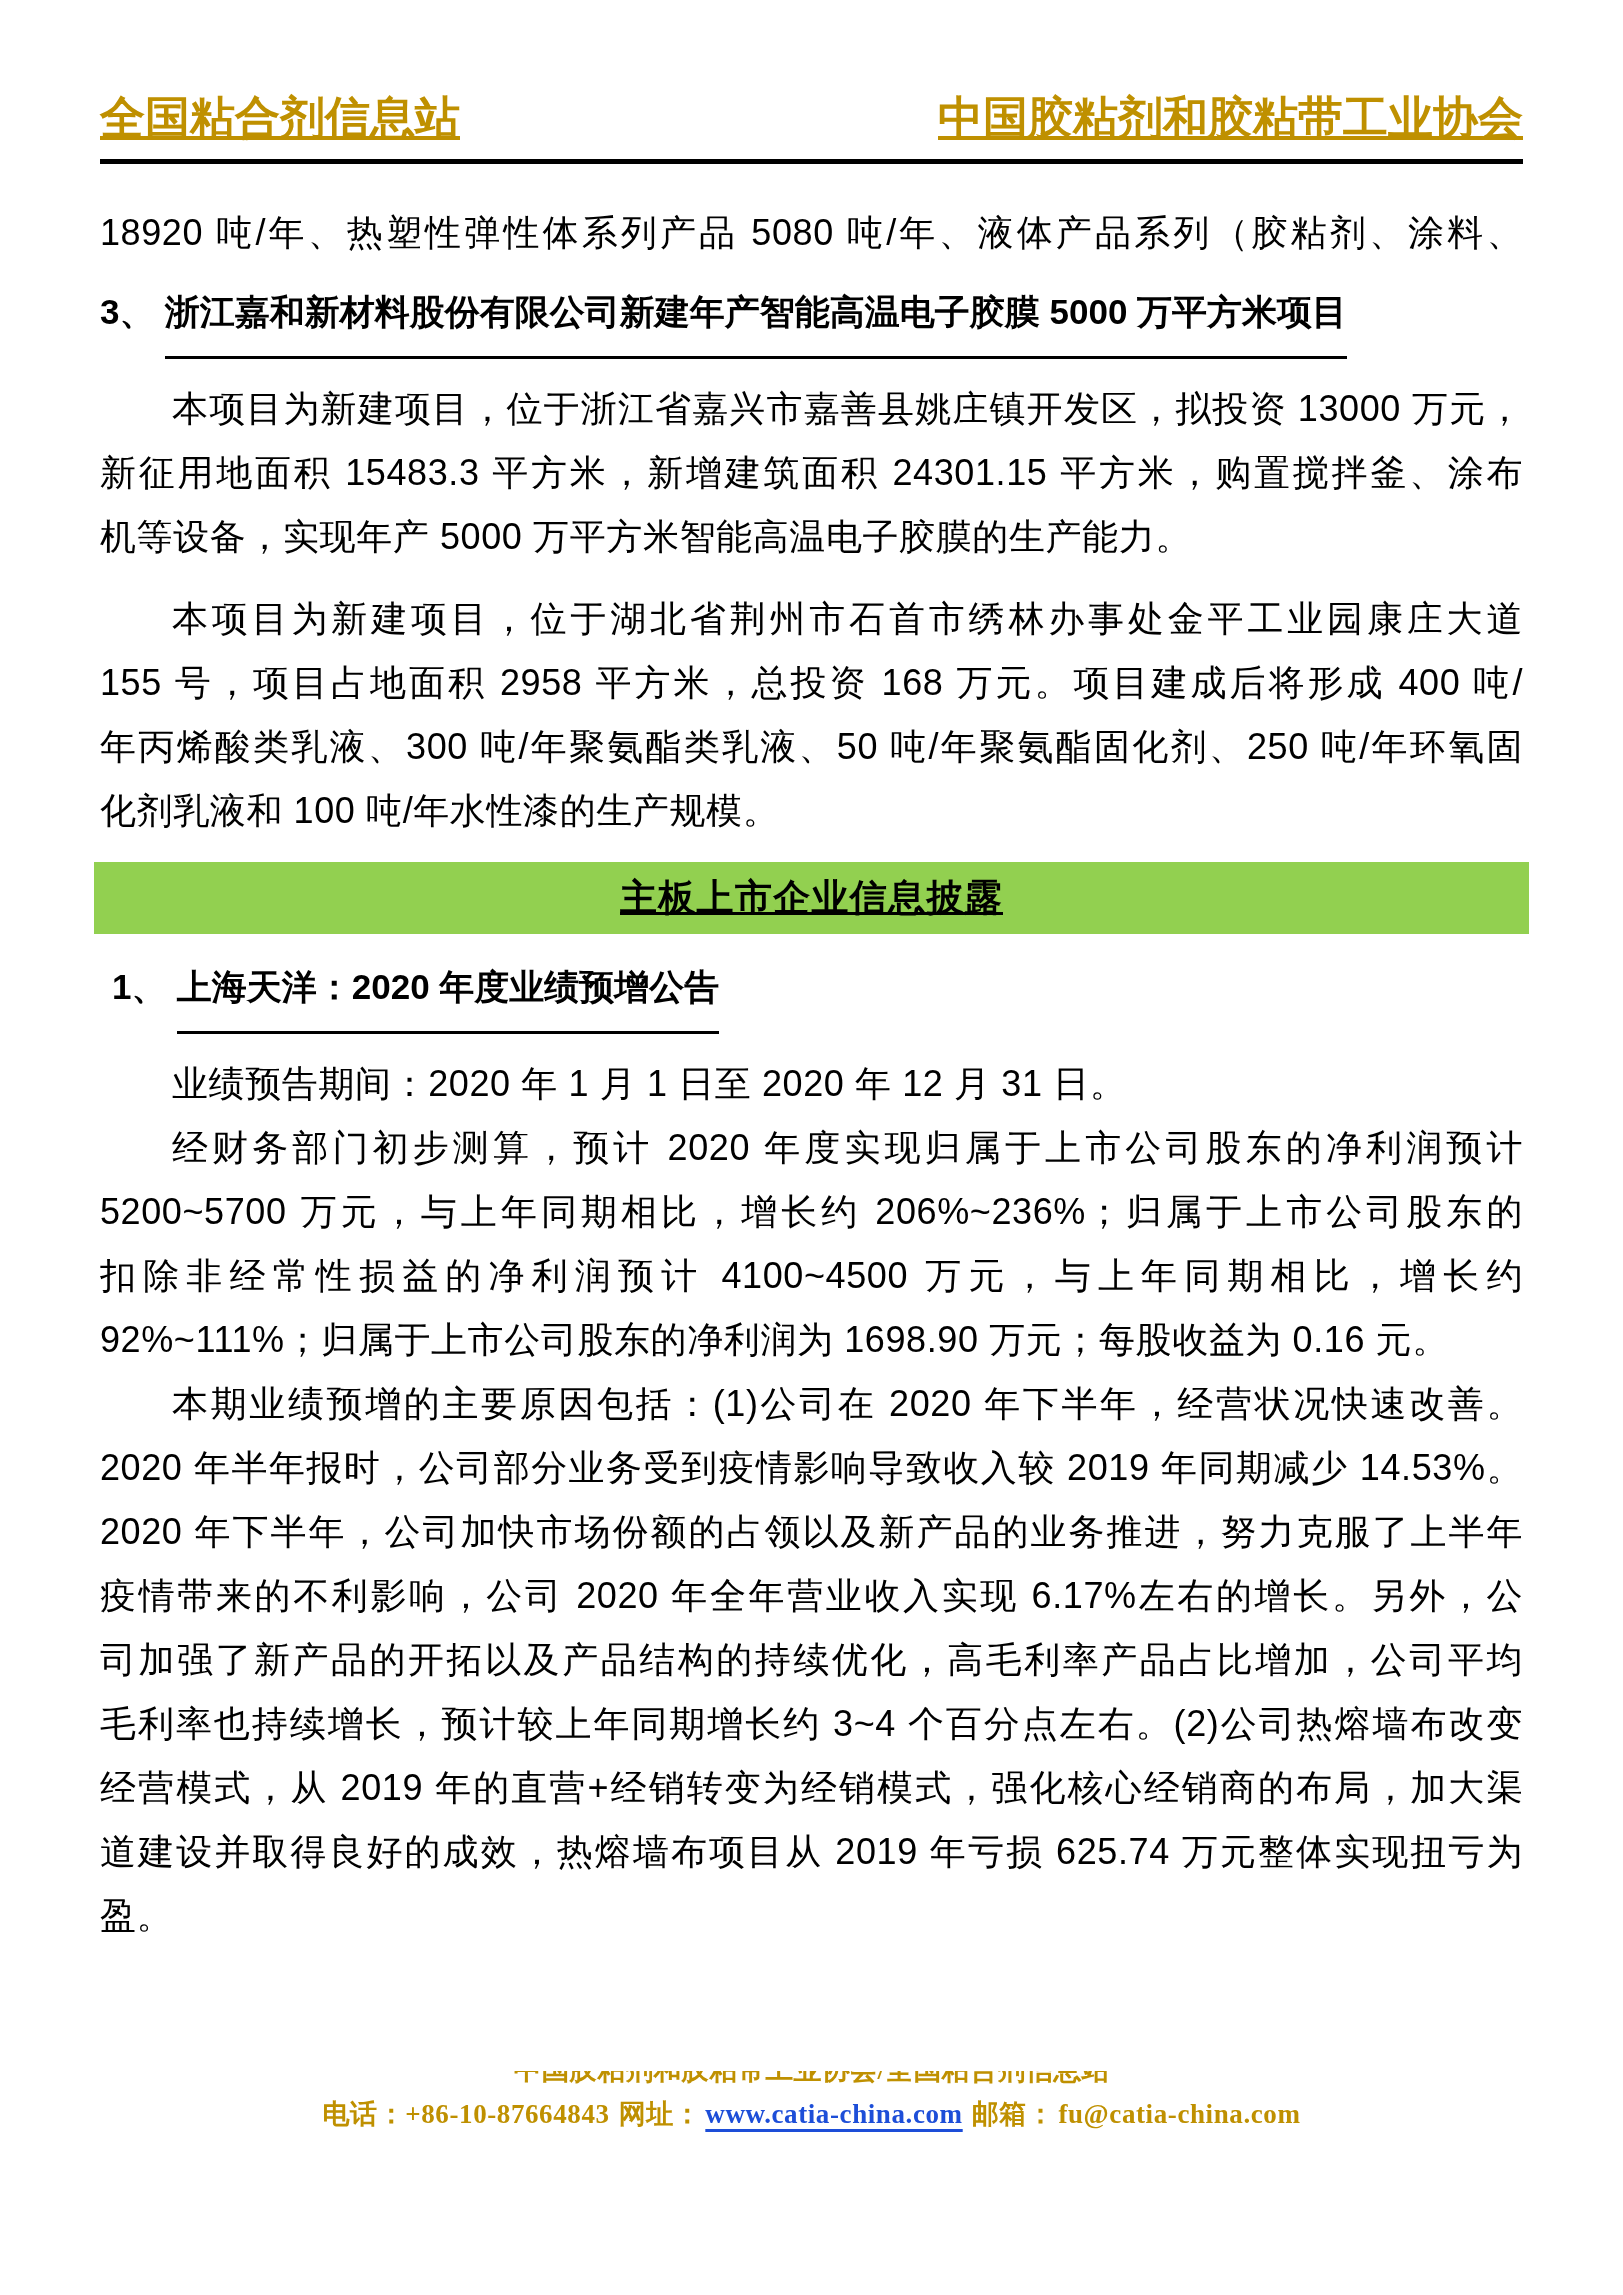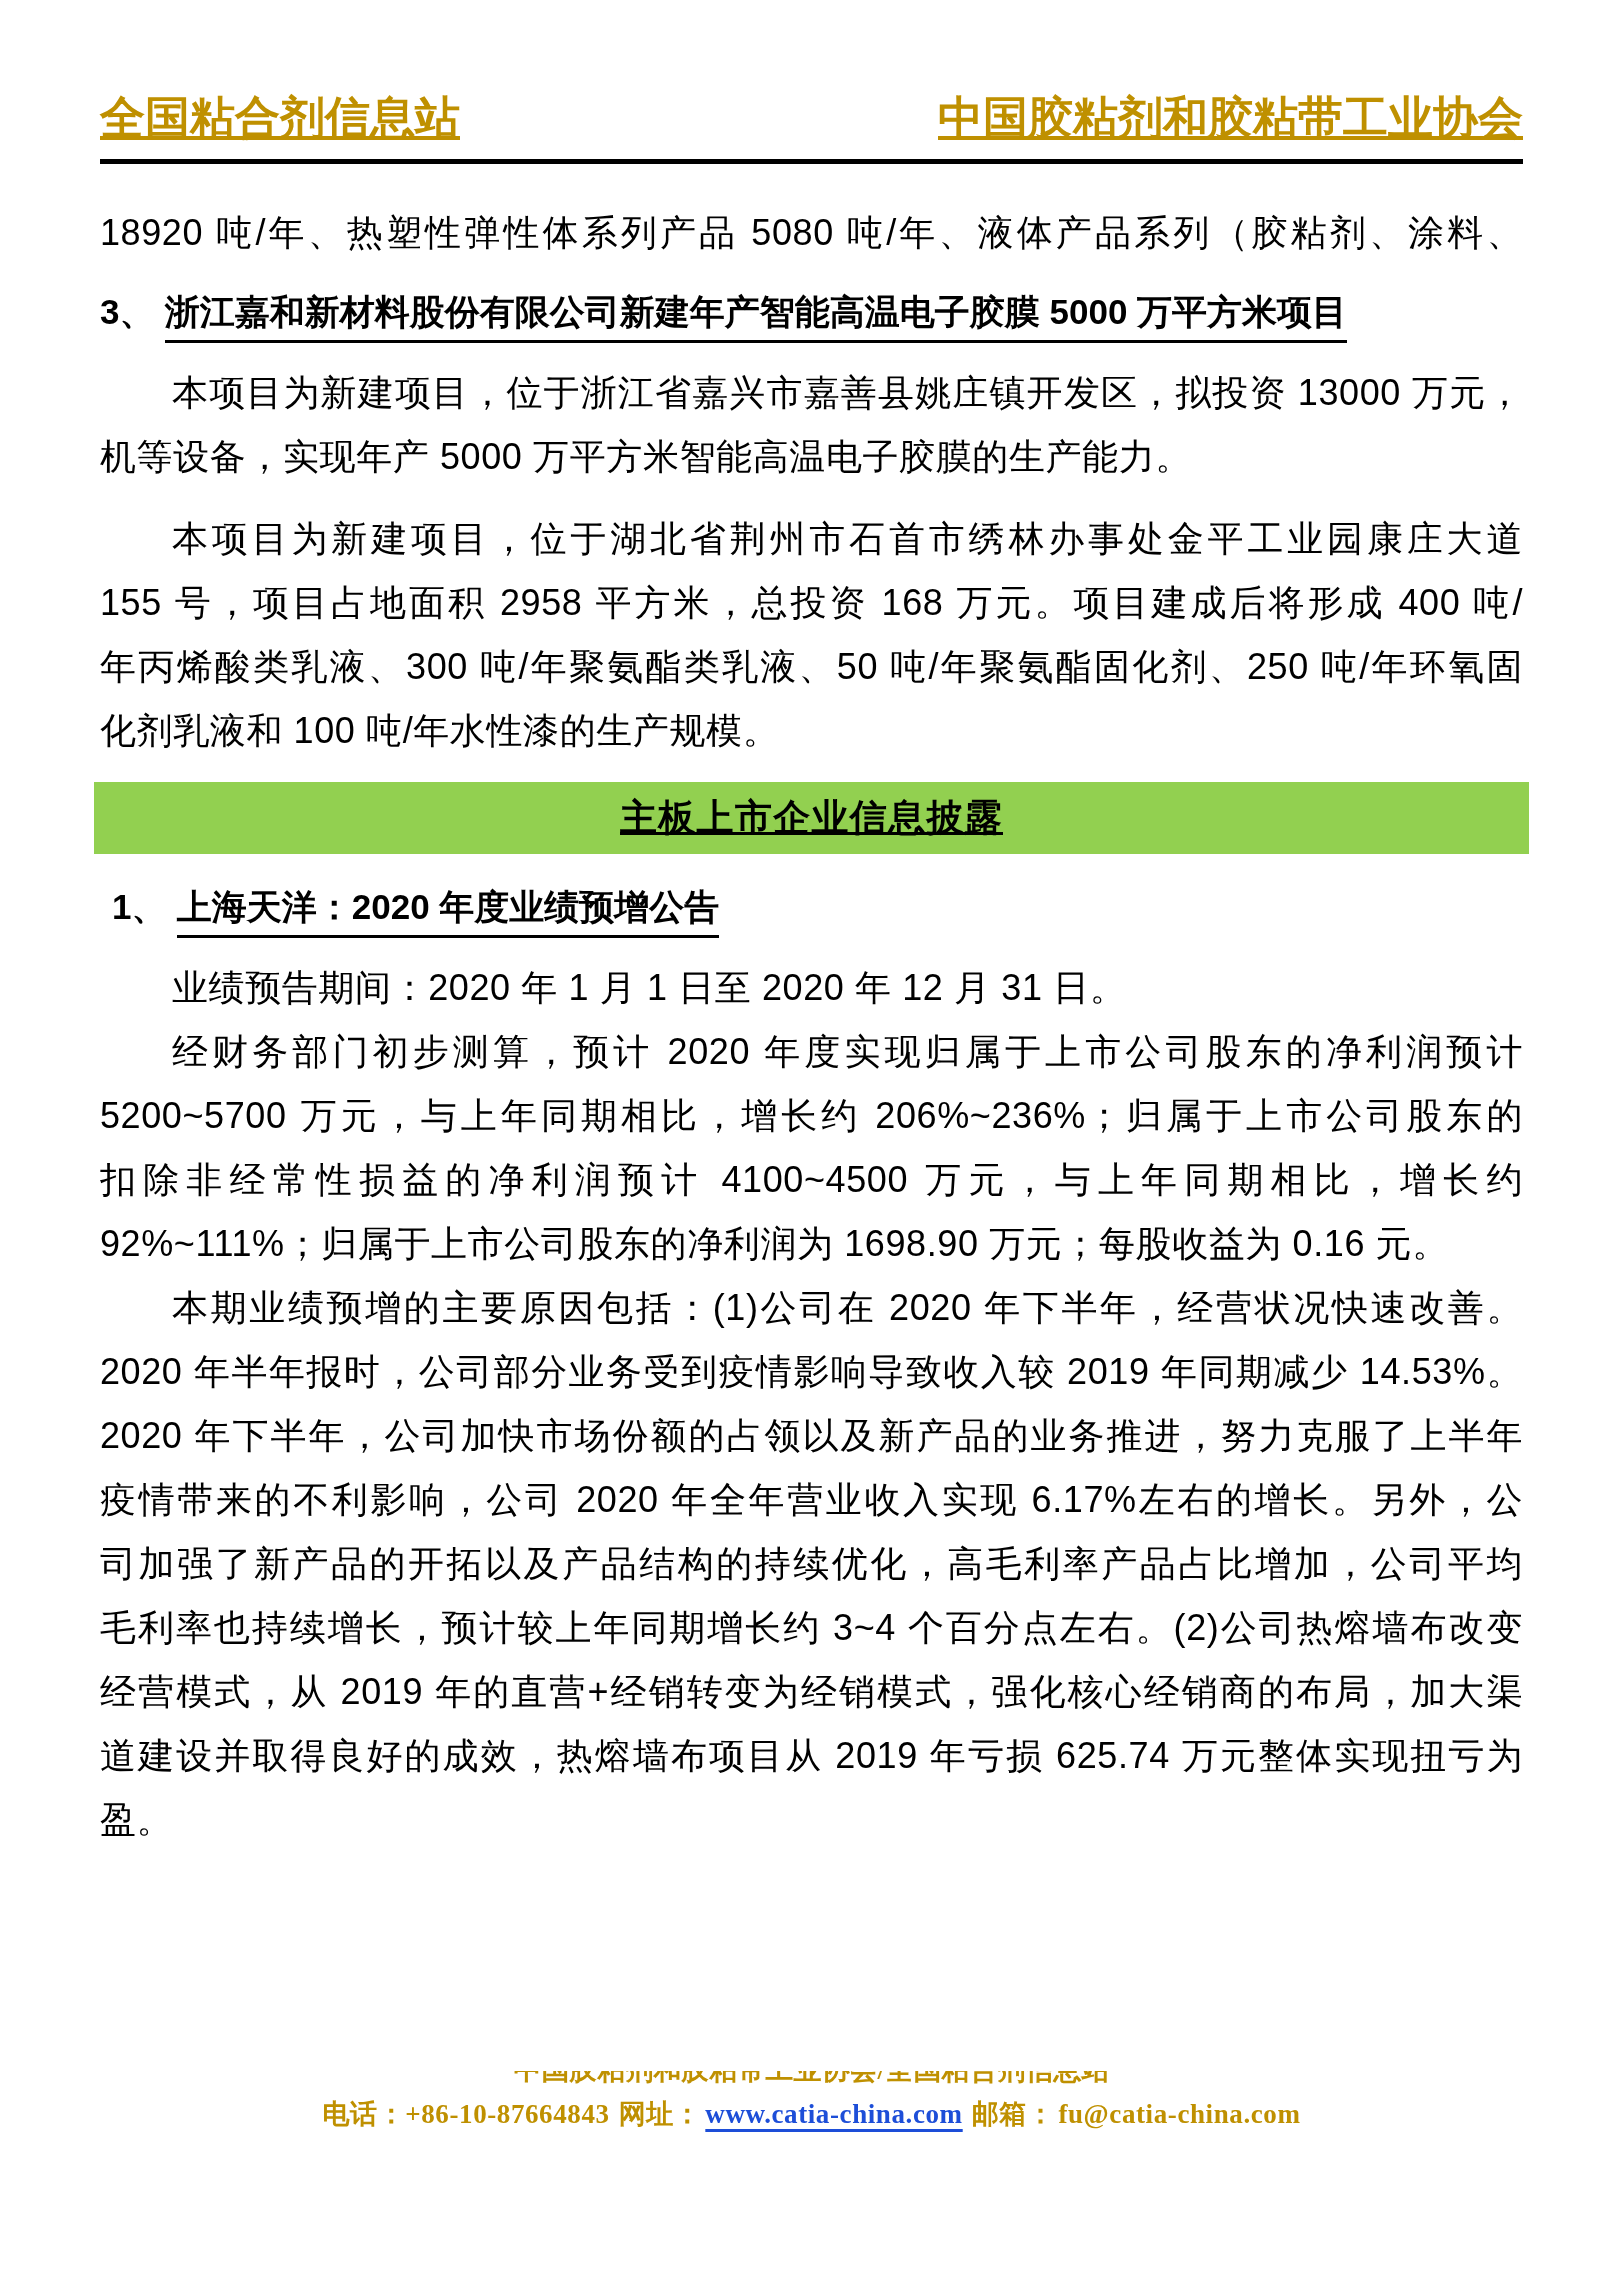--- a/index.html
+++ b/index.html
@@ -42,21 +42,21 @@
   .heading{
     margin-top:26px;
     font-size:35px;
     font-weight:bold;
     line-height:1.2;
     white-space:nowrap;
   }
   .heading .num{margin-right:10.3px;display:inline-block;}
   .heading .ht{
     display:inline-block;
-    padding-bottom:7px;
+    padding-bottom:23px;
     border-bottom:3.9px solid #000000;
   }
   
   .banner{
     margin-top:19.3px;
     margin-left:-6.4px;margin-right:-6.4px;
     height:72px;
     background:#92D050;
     display:flex;align-items:center;justify-content:center;
     font-size:37px;font-weight:bold;color:#000000;
@@ -106,20 +106,21 @@
 
   <div class="para mt-cont">
     <div class="line jl">18920 吨/年、热塑性弹性体系列产品 5080 吨/年、液体产品系列（胶粘剂、涂料、</div>
   </div>
 
   <div class="heading">
     <span class="num">3、</span><span class="ht">浙江嘉和新材料股份有限公司新建年产智能高温电子胶膜 5000 万平方米项目</span>
   </div>
   <div class="para mt-p">
     <div class="line jl ind">本项目为新建项目，位于浙江省嘉兴市嘉善县姚庄镇开发区，拟投资 13000 万元，</div>
+    <div class="line jl">新征用地面积 15483.3 平方米，新增建筑面积 24301.15 平方米，购置搅拌釜、涂布</div>
     <div class="line ll">机等设备，实现年产 5000 万平方米智能高温电子胶膜的生产能力。</div>
   </div>
 
   <div class="para mt-p">
     <div class="line jl ind">本项目为新建项目，位于湖北省荆州市石首市绣林办事处金平工业园康庄大道</div>
     <div class="line jl">155 号，项目占地面积 2958 平方米，总投资 168 万元。项目建成后将形成 400 吨/</div>
     <div class="line jl">年丙烯酸类乳液、300 吨/年聚氨酯类乳液、50 吨/年聚氨酯固化剂、250 吨/年环氧固</div>
     <div class="line ll">化剂乳液和 100 吨/年水性漆的生产规模。</div>
   </div>
 

